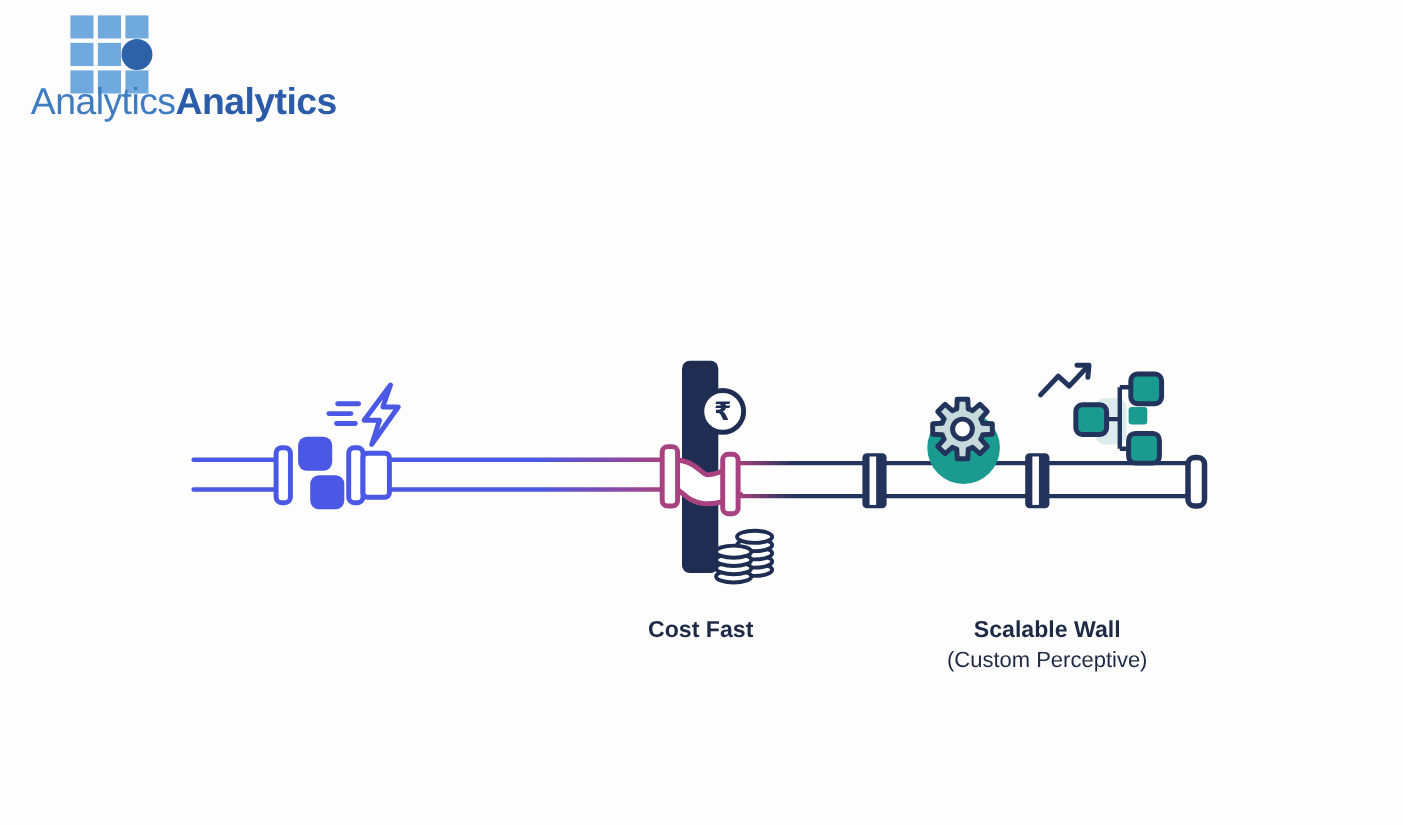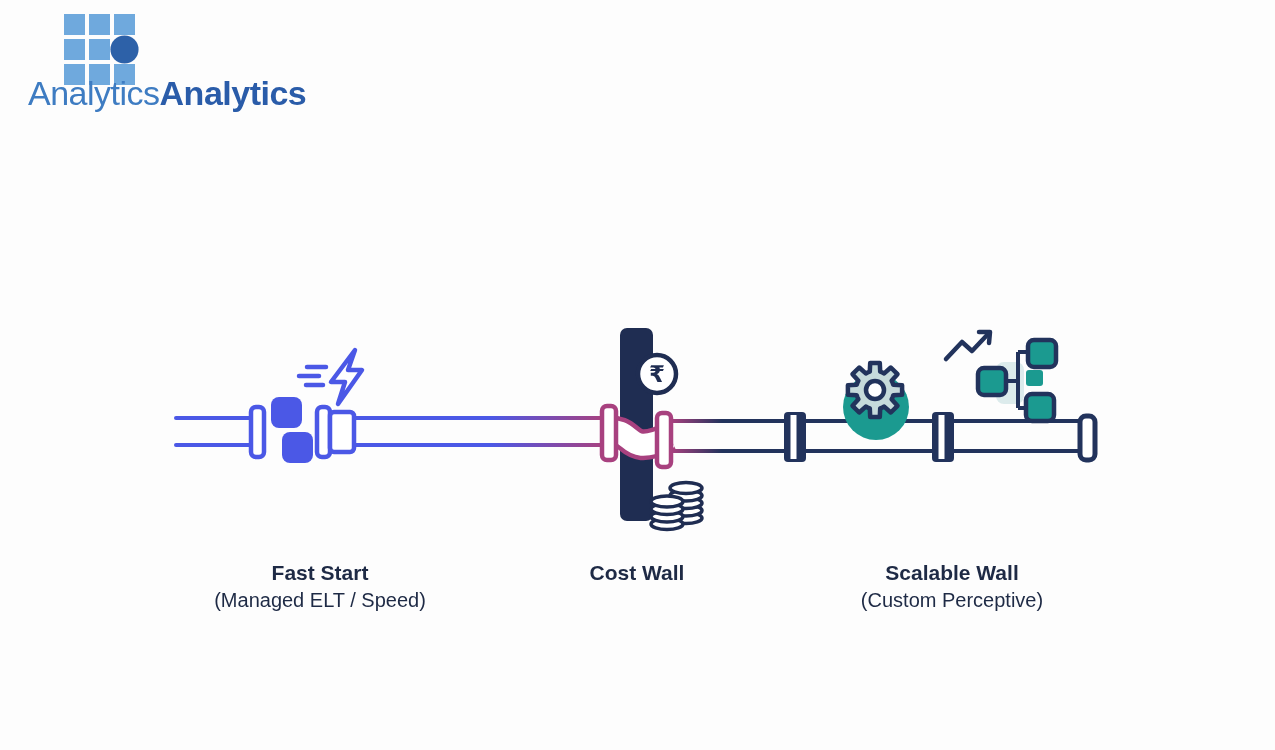--- a/index.html
+++ b/index.html
@@ -155,26 +155,22 @@
     <g>
       <rect class="tree-pale" x="996" y="362" width="28" height="42" rx="8"></rect>
       <path class="tree-line" d="M1005,381 H1018 M1018,352 V408 M1018,352 H1028 M1018,408 H1026"></path>
       <rect class="tree-node" x="978" y="368" width="28" height="27" rx="6"></rect>
       <rect class="tree-node" x="1028" y="340" width="28" height="27" rx="6"></rect>
       <rect class="tree-node" x="1026" y="394" width="28" height="27" rx="6"></rect>
       <rect class="tree-node-small" x="1026" y="370" width="17" height="16" rx="3"></rect>
     </g>
   </svg>
 
-  <div class="label label-fast">
-    <div class="label-title">Fast Start</div>
-    <div class="label-sub">(Managed ELT / Speed)</div>
-  </div>
   <div class="label label-cost">
-    <div class="label-title">Cost Wall</div>
+    <div class="label-title">Cost Fast</div>
     <div class="label-sub"></div>
   </div>
   <div class="label label-scale">
     <div class="label-title">Scalable Wall</div>
     <div class="label-sub">(Custom Perceptive)</div>
   </div>
 
 </div>
 
 </body></html>

